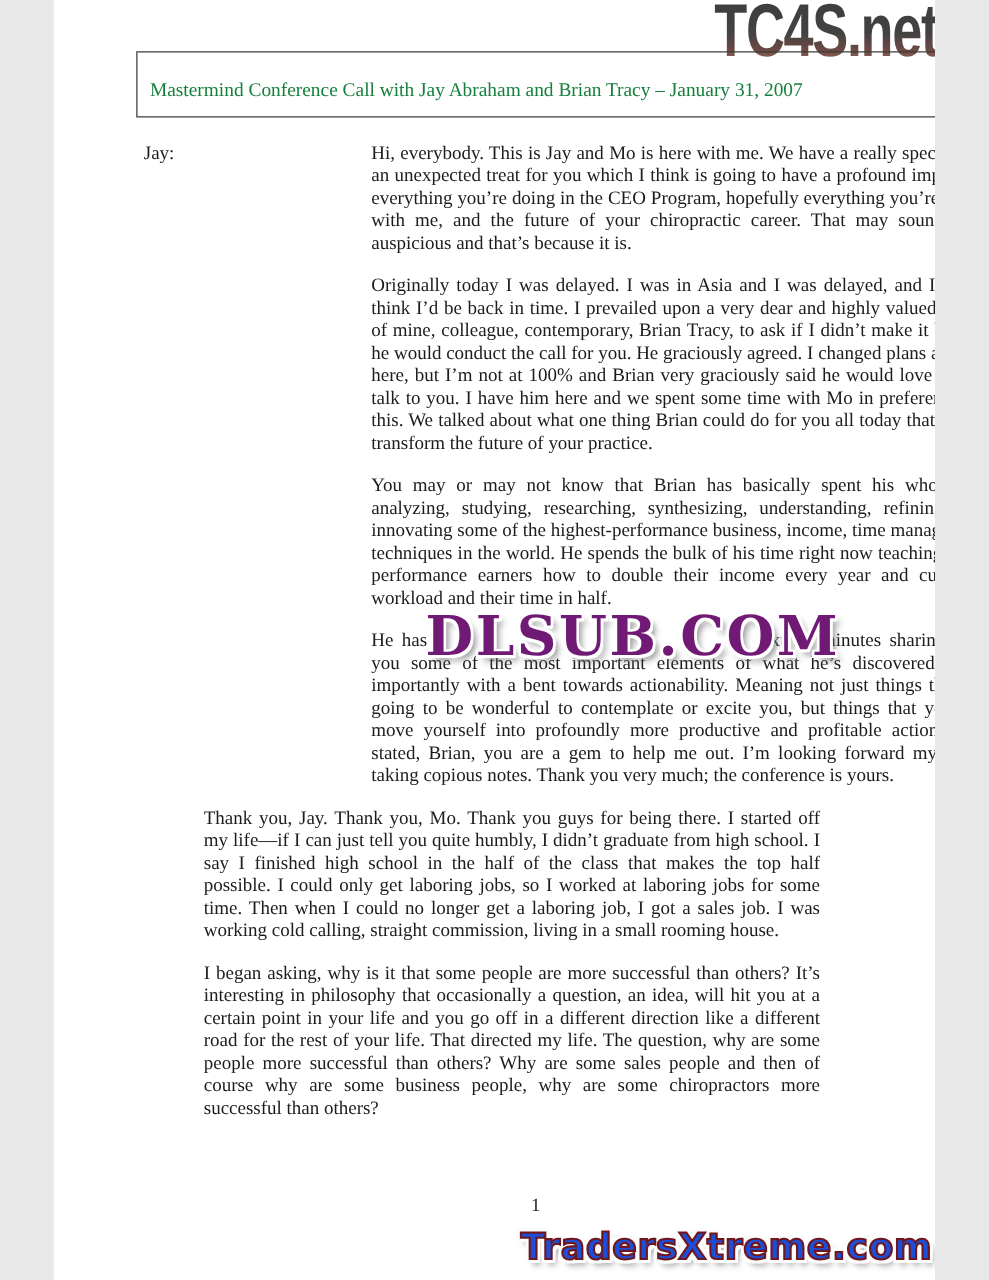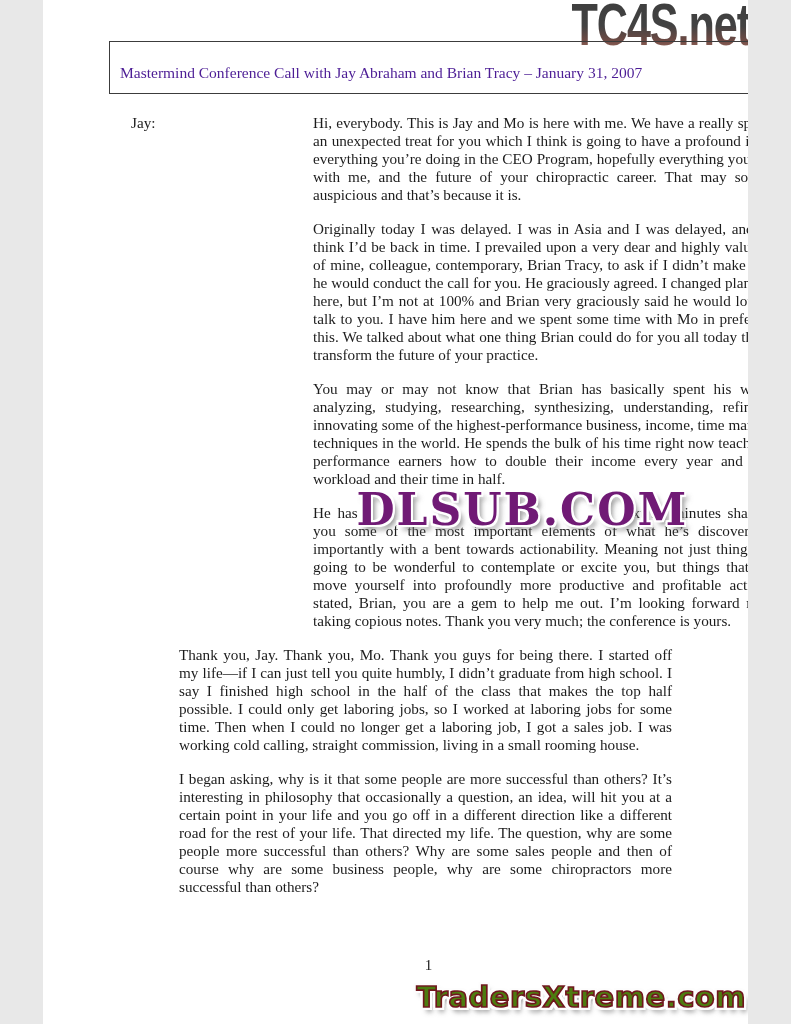--- a/index.html
+++ b/index.html
@@ -34,27 +34,27 @@
   .title-box{
     position:absolute;left:66px;top:41px;
     width:679px;height:53px;
     border:1px solid #3c3c3c;
     box-sizing:border-box;
     background:transparent;
   }
   .title-text{
     position:absolute;left:10px;top:22px;
     font-size:15.5px;
-    color:#4c1d95;
+    color:#15803d;
     white-space:nowrap;
   }
 
   
   .transcript{
-    position:absolute;left:88px;top:114px;
+    position:absolute;left:72px;top:114px;
     width:627px;
     font-size:15.2px;
     line-height:18px;
   }
   .row{display:flex;}
   .speaker{width:134px;flex:none;}
   .paras{width:493px;flex:none;margin-left:48px;}
   .para{
     margin:0 0 16px 0;
     text-align:justify;
@@ -91,21 +91,21 @@
     text-align:center;
     font-size:15px;
   }
   .wm-traders{
     position:absolute;right:2px;top:983px;
     font-family:"DejaVu Sans", sans-serif;
     font-weight:bold;
     font-size:29px;
     line-height:1;
     letter-spacing:0.5px;
-    color:#4d7c0f;
+    color:#1d4ed8;
     -webkit-text-stroke:1.7px #70161d;
     white-space:nowrap;
     text-shadow:
       -3px -3px 0 #fdfdfd, 3px -3px 0 #fdfdfd, -3px 3px 0 #fdfdfd, 3px 3px 0 #fdfdfd,
       -3px 0 0 #fdfdfd, 3px 0 0 #fdfdfd, 0 -3px 0 #fdfdfd, 0 3px 0 #fdfdfd,
       3px 5px 5px rgba(120,120,120,0.8);
     z-index:5;
   }
 </style>
 </head>

